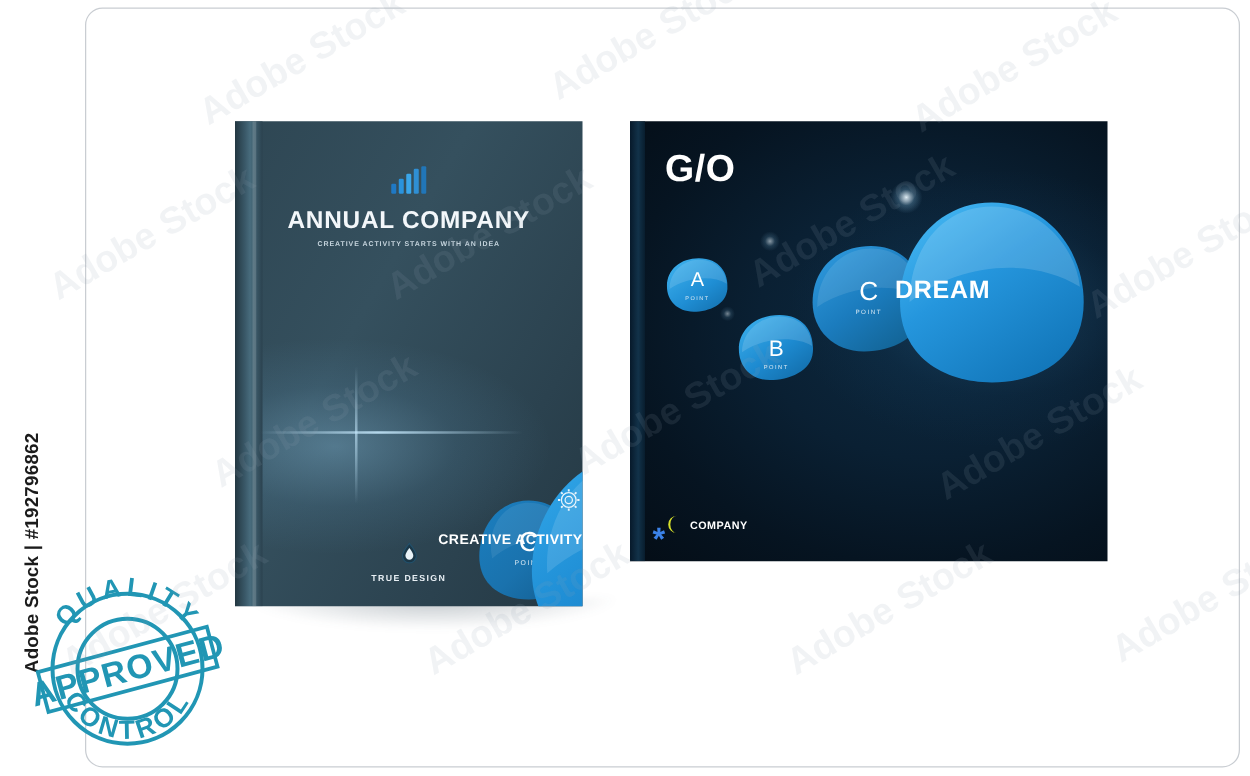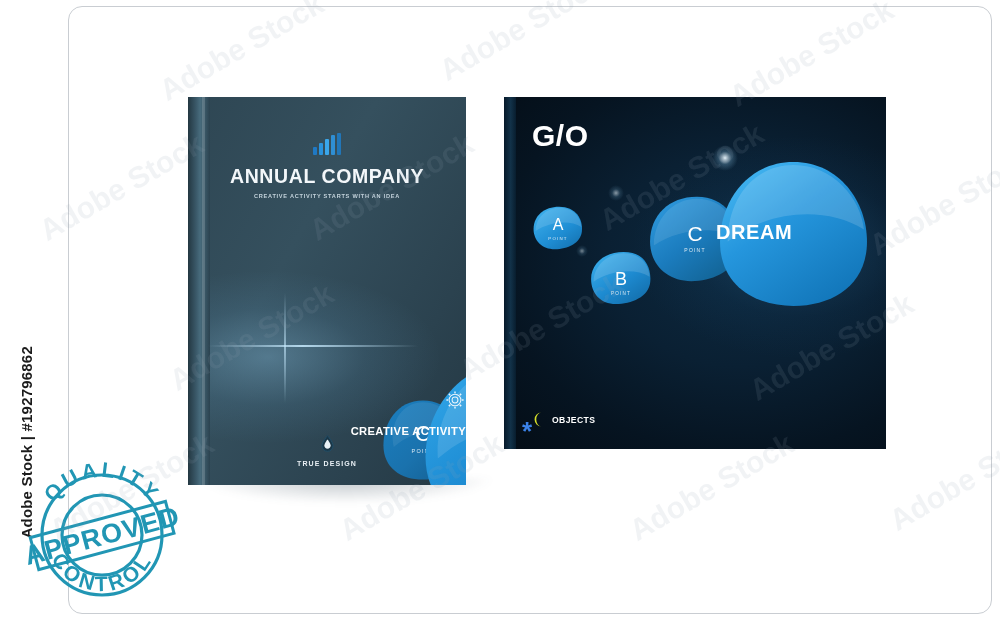--- a/index.html
+++ b/index.html
@@ -349,21 +349,21 @@
         <path d="M50 2 C80 2 98 28 98 54 C98 82 76 96 50 96 C24 96 2 82 2 54 C2 28 20 2 50 2 Z" fill="url(#gdr)"></path>
         <path d="M50 4 C76 4 94 26 96 46 C70 30 32 34 7 54 C7 26 24 4 50 4 Z" fill="rgba(255,255,255,.15)"></path>
       </svg>
       <div class="dream-lbl">DREAM</div>
     </div>
 
     <div class="company">
       <svg width="15" height="15" viewBox="0 0 16 16">
         <path d="M8 0.6 A7.4 7.4 0 1 0 8 15.4 A5.6 7.4 0 1 1 8 0.6 Z" fill="#d6e02a"></path>
       </svg>
-      <span class="cname">OBJECTS</span>
+      <span class="cname">COMPANY</span>
     </div>
   </div>
 
   <div class="promo">
 
     <div class="note">
       <span class="ast2">*</span>
     </div>
   </div>
 

